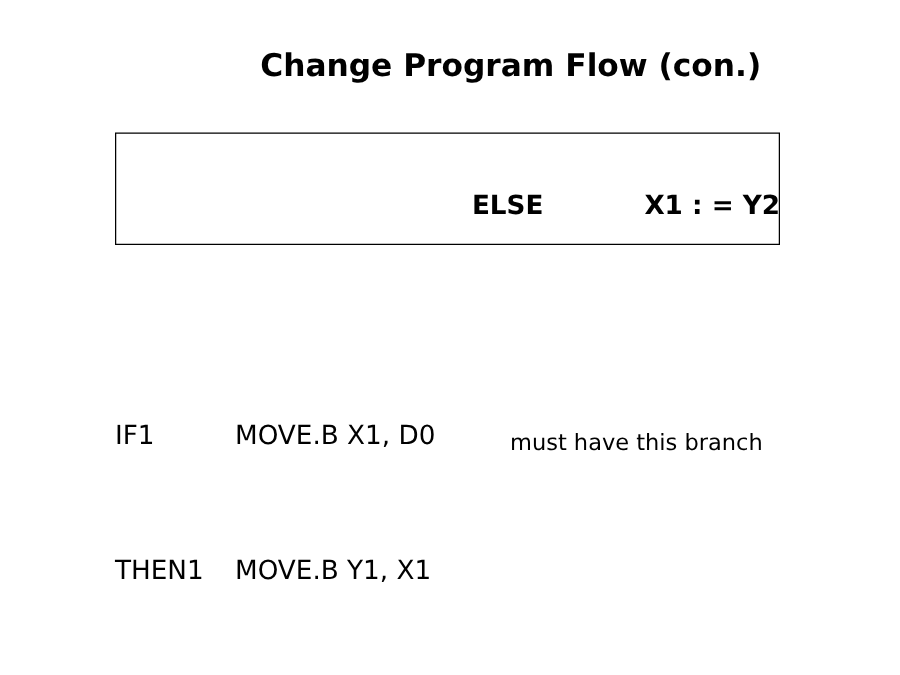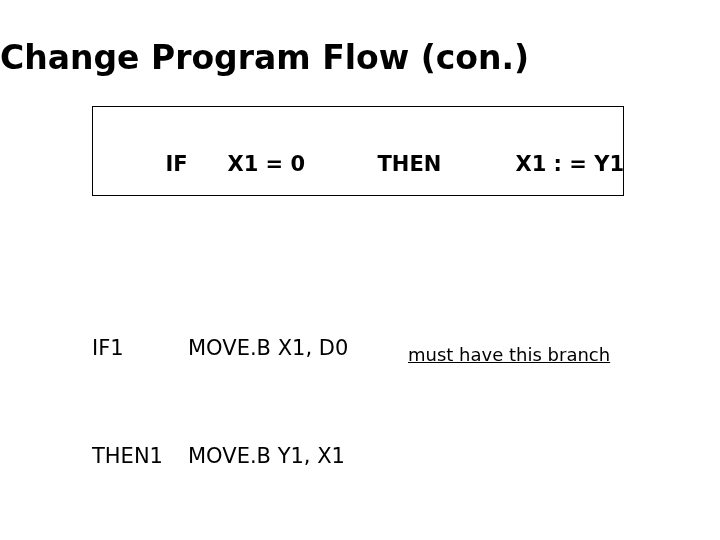--- a/index.html
+++ b/index.html
@@ -16,23 +16,23 @@
   .slide {
     position: relative;
     width: 720px;
     height: 540px;
   }
   .slide-title {
     position: absolute;
     left: 0;
     top: 38px;
     width: 609px;
-    text-align: left;
+    text-align: right;
     font-family: "DejaVu Sans", sans-serif;
-    font-size: 33px;
+    font-size: 25px;
     font-weight: bold;
     color: #000000;
     letter-spacing: 0px;
     white-space: nowrap;
   }
   .pseudo-box {
     position: absolute;
     left: 92px;
     top: 106px;
     width: 532px;
@@ -76,34 +76,33 @@
   }
   .lbl { display: inline-block; width: 96px; margin-top: 11px; }
   .ins { display: inline-block; margin-top: 22px; }
   .comment-note {
     position: absolute;
     left: 408px;
     top: 344px;
     font-size: 18px;
     color: #000000;
     white-space: nowrap;
-    text-decoration: underline;
   }
 </style>
 </head>
 <body>
 
 <div class="slide">
 
   <div class="slide-title">Change Program Flow (con.)</div>
 
   <div class="pseudo-box">
     <div class="pseudo-grid">
       <span class="prow">
-        <span class="c-if">IF</span><span class="c-cond">X1 = 0</span><span class="c-kw">THEN</span><span class="c-assign">X1 : = Y1</span>
+        <span class="c-if"></span><span class="c-cond"></span><span class="c-kw">ELSE</span><span class="c-assign">X1 : = Y2</span>
       </span>
     </div>
   </div>
 
   <div class="code-block">
     <span class="code-line"><span class="lbl">IF1</span><span class="ins">MOVE.B X1, D0</span></span>
     <span class="code-line"><span class="lbl">THEN1</span><span class="ins">MOVE.B Y1, X1</span></span>
     
     
     

